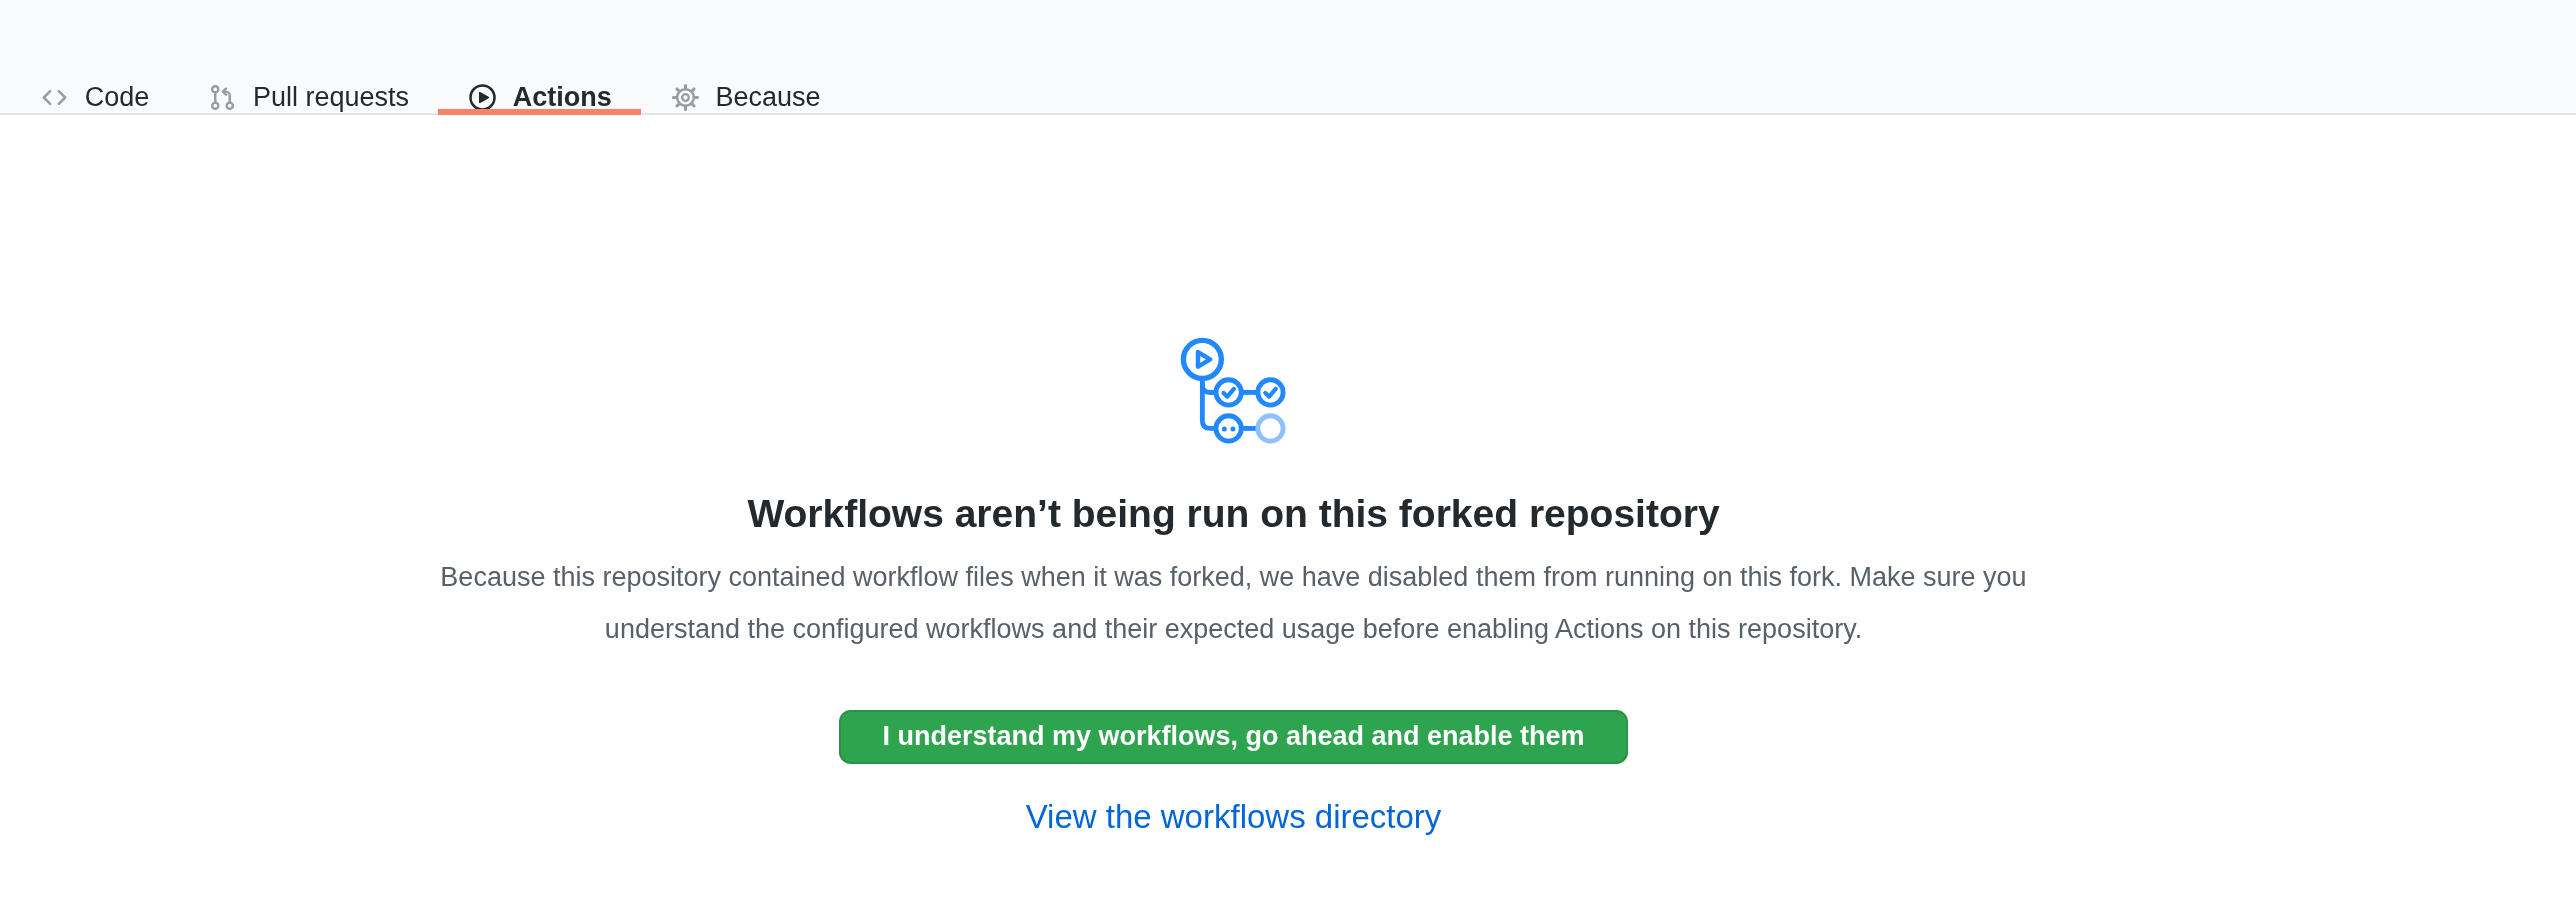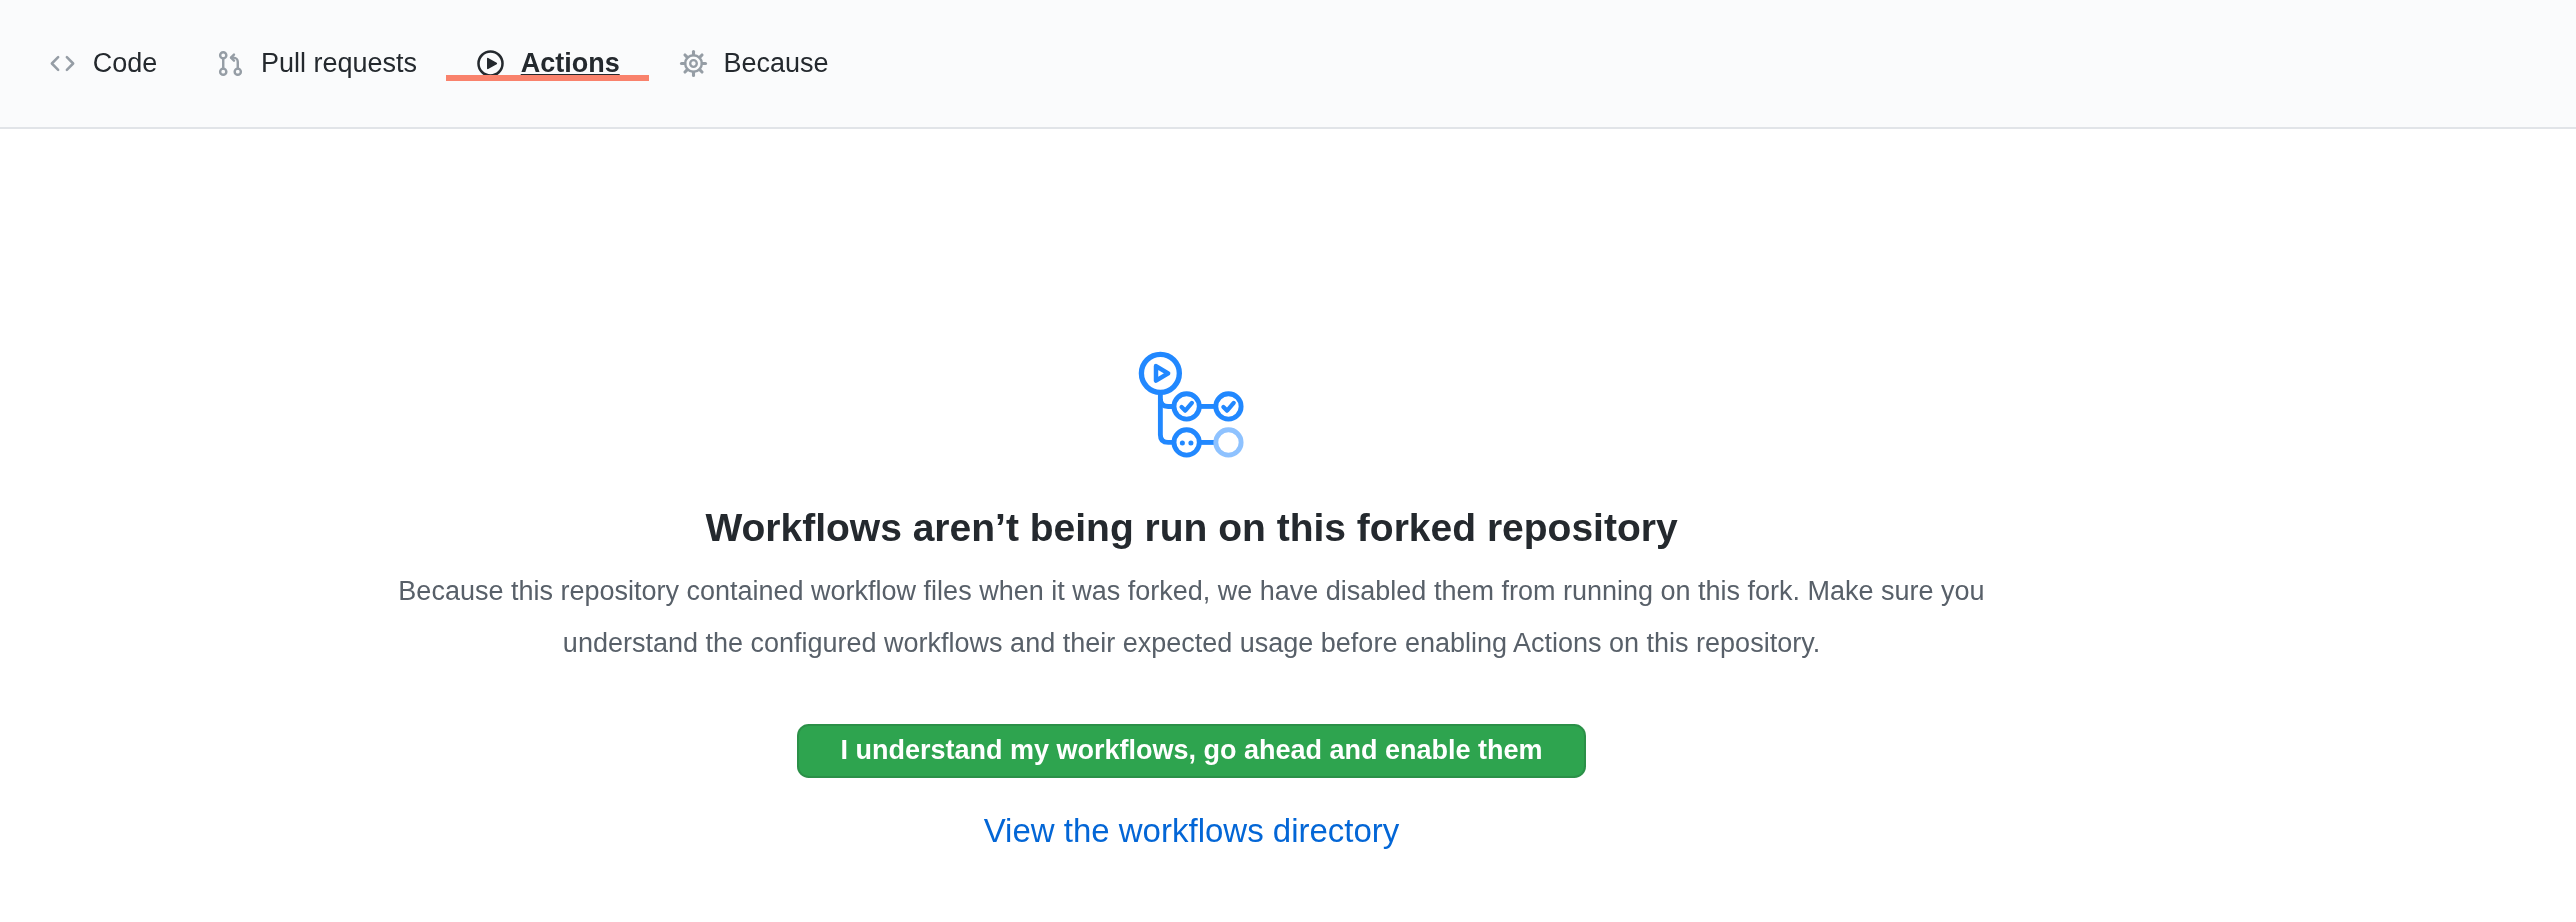--- a/index.html
+++ b/index.html
@@ -8,63 +8,64 @@
     width: 2576px;
     height: 923px;
     overflow: hidden;
     background: #ffffff;
     font-family: "Liberation Sans", sans-serif;
     color: #24292e;
   }
 
   
   .tabbar {
-    height: 129px;
+    height: 115px;
     background: var(--nav-bg, #fafbfc);
     border-bottom: 2px solid var(--nav-border, #e1e4e8);
     display: flex;
-    align-items: center;
-    padding-left: 18px;
+    align-items: flex-end;
+    padding-left: 10px;
   }
   .tab {
     display: flex;
     align-items: center;
     gap: 14.7px;
     padding: 0 29px;
     font-size: 27px;
     line-height: 1;
     color: var(--heading-text, #24292e);
     text-decoration: none;
     position: relative;
     cursor: pointer;
     white-space: nowrap;
   }
   .tab .tab-icon {
     display: flex;
     align-items: center;
     color: var(--icon-gray, #959da5);
   }
-  .tab.selected { font-weight: 700; text-decoration: underline; }
+  .tab.selected { font-weight: 700; }
   .tab.selected .tab-icon { color: var(--heading-text, #24292e); }
   .tab.selected::after {
     content: "";
     position: absolute;
     left: 0;
     right: 0;
     bottom: -2px;
     height: 5.9px;
     background: var(--tab-underline, #f9826c);
   }
 
   
   .stage {
     width: 2383px;            
     display: flex;
     flex-direction: column;
     align-items: center;
+    margin-left: 42px;
   }
   .wf-illustration {
     margin-top: 221px;
     width: 107px;
     height: 109px;
   }
   .notice-heading {
     margin: 45px 0 0;
     font-size: 39px;
     line-height: 47px;

